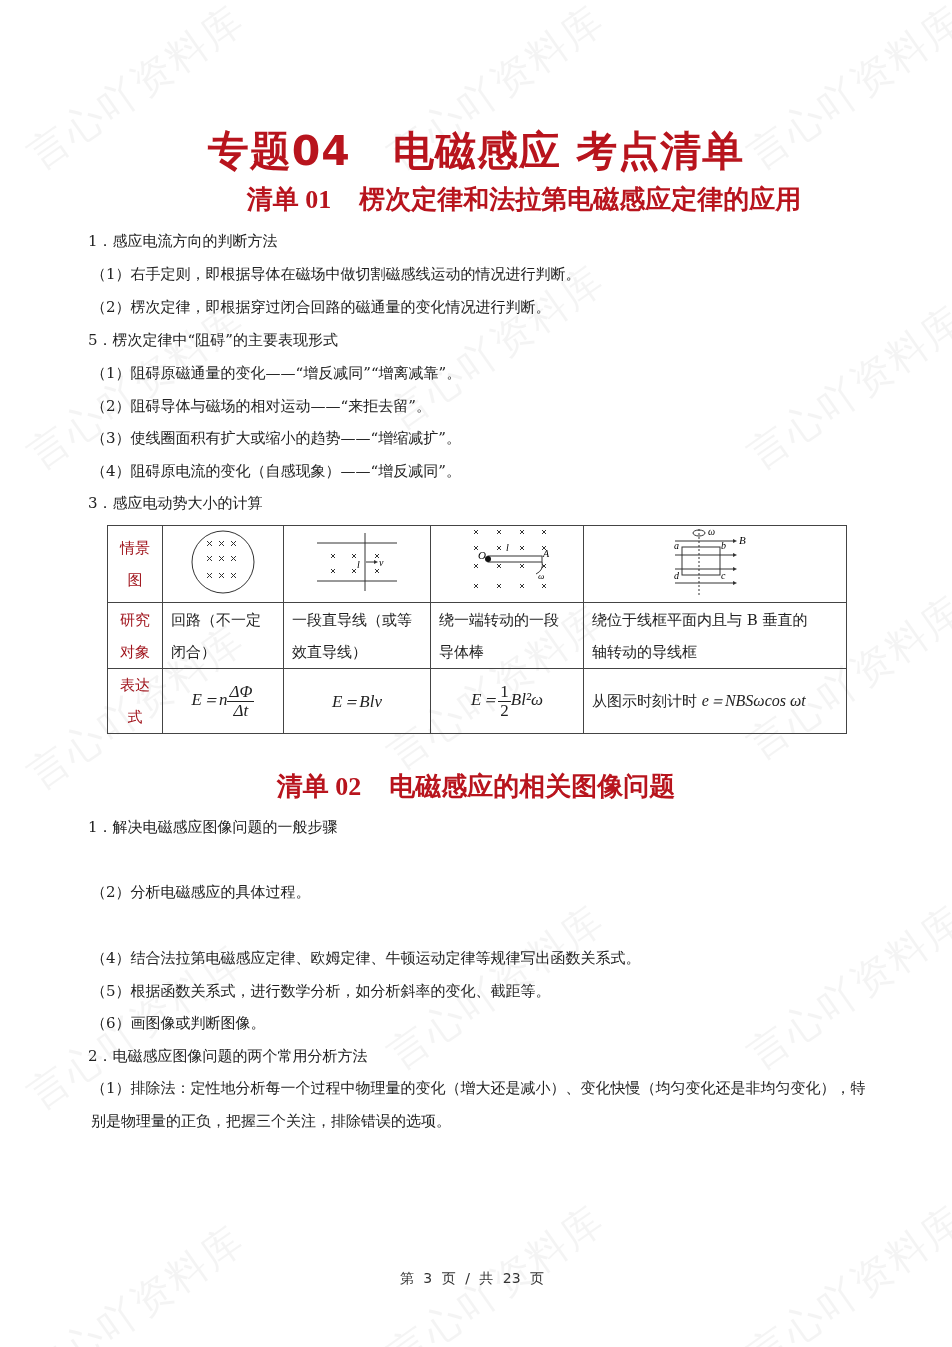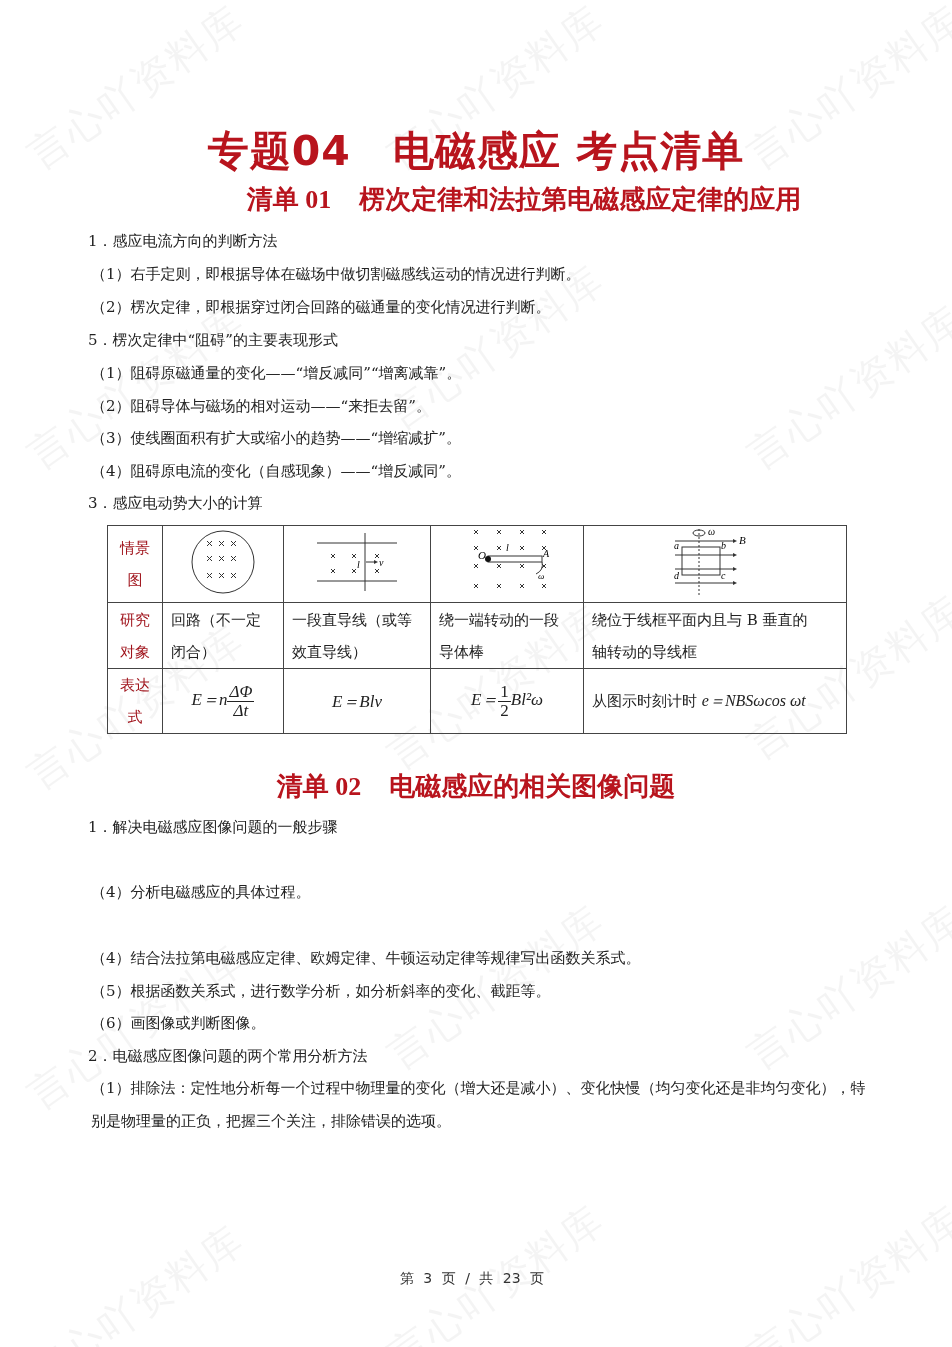--- a/index.html
+++ b/index.html
@@ -205,21 +205,21 @@
       </td>
     </tr>
   </tbody>
     </table>
 
   <div class="h2" style="top:769px;">
     <span class="num">清单 02</span><span>电磁感应的相关图像问题</span>
   </div>
 
   <div class="line" style="top:818px;">1．解决电磁感应图像问题的一般步骤</div>
-  <div class="line sub" style="top:883px;">（4）分析电磁感应的具体过程。</div>
+  <div class="line sub" style="top:883px;">（2）分析电磁感应的具体过程。</div>
   <div class="line sub" style="top:949px;">（4）结合法拉第电磁感应定律、欧姆定律、牛顿运动定律等规律写出函数关系式。</div>
   <div class="line sub" style="top:982px;">（5）根据函数关系式，进行数学分析，如分析斜率的变化、截距等。</div>
   <div class="line sub" style="top:1014px;">（6）画图像或判断图像。</div>
   <div class="line" style="top:1047px;">2．电磁感应图像问题的两个常用分析方法</div>
   <div class="line sub wrap" style="top:1072px;">（1）排除法：定性地分析每一个过程中物理量的变化（增大还是减小）、变化快慢（均匀变化还是非均匀变化），特别是物理量的正负，把握三个关注，排除错误的选项。</div>
 
   <div class="footer">第 3 页 / 共 23 页</div>
 </div>
 
 </body></html>

